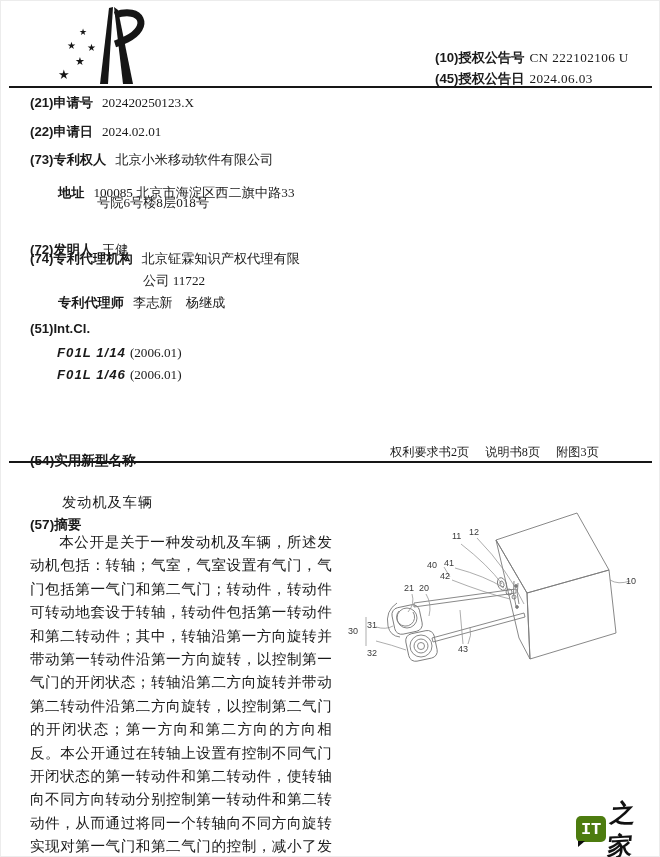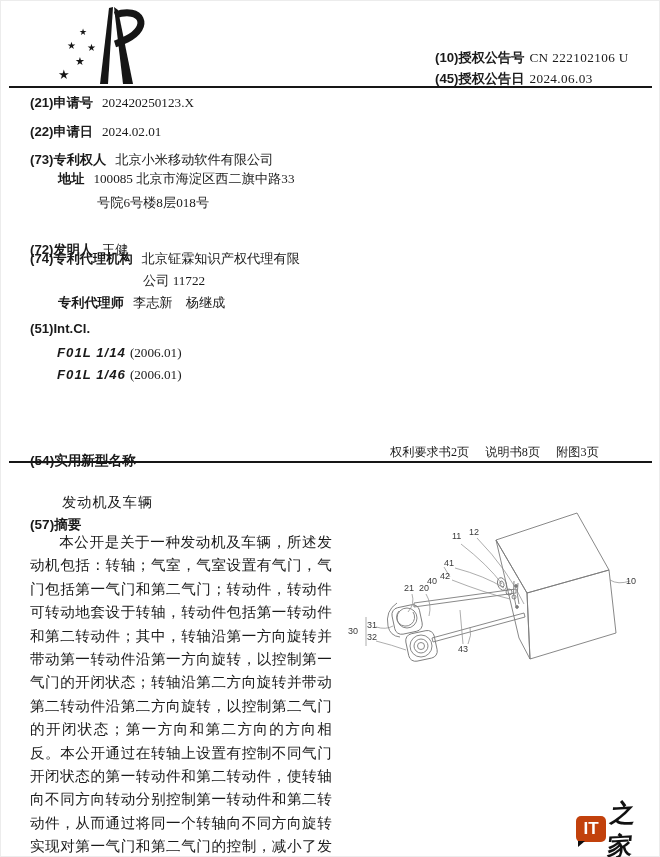--- a/index.html
+++ b/index.html
@@ -45,22 +45,22 @@
   .figure-wrap{left:330px;top:505px;width:330px;height:205px;}
   .fig-label{
     position:absolute;font-family:"Liberation Sans","DejaVu Sans",sans-serif;
     font-size:9px;color:#3a3a3a;line-height:1;
   }
 
   
   .watermark{left:576px;top:796px;width:82px;}
   .wm-row{display:flex;align-items:center;}
   .wm-it{
-    position:relative;width:31px;height:26px;background:#c2410c;border-radius:5px;
-    color:#fff;font-family:Liberation Sans, sans-serif;font-weight:700;
+    position:relative;width:31px;height:26px;background:#4d7c0f;border-radius:5px;
+    color:#fff;font-family:Liberation Mono, monospace;font-weight:700;
     font-size:17px;display:flex;align-items:center;justify-content:center;
   }
   .wm-it::after{
     content:"";position:absolute;left:2px;bottom:-5px;width:0;height:0;
     border-left:7px solid #0d0d0d;border-bottom:6px solid transparent;
   }
   .wm-home{
     font-size:25px;font-weight:700;color:#111;margin-left:3px;
     transform:skewX(-8deg) rotate(-3deg);font-family:"Liberation Serif","DejaVu Serif",serif;
   }
@@ -97,21 +97,21 @@
 
   <div class="b-row" style="left:30px;top:96px;">
     <span class="lbl">(21)申请号</span><span class="val">202420250123.X</span>
   </div>
   <div class="b-row" style="left:30px;top:125px;">
     <span class="lbl">(22)申请日</span><span class="val">2024.02.01</span>
   </div>
   <div class="b-row" style="left:30px;top:153px;">
     <span class="lbl">(73)专利权人</span><span class="val">北京小米移动软件有限公司</span>
   </div>
-  <div class="b-row" style="left:58px;top:172px;">
+  <div class="b-row" style="left:58px;top:186px;">
     <span class="lbl">地址</span><span class="val">100085 北京市海淀区西二旗中路33</span>
   </div>
   <div class="b-row" style="left:97px;top:196px;">
     <span>号院6号楼8层018号</span>
   </div>
   <div class="b-row" style="left:30px;top:227px;margin-top:16px;">
     <span class="lbl">(72)发明人</span><span class="val">王健</span>
   </div>
   <div class="b-row" style="left:30px;top:252px;">
     <span class="lbl">(74)专利代理机构</span><span class="val">北京钲霖知识产权代理有限</span>
@@ -195,22 +195,22 @@
       </g>
     </svg>
     <div>
         <span class="fig-label" style="left: 296px; top: 72px;">10</span>
         <span class="fig-label" style="left: 122px; top: 27px;">11</span>
         <span class="fig-label" style="left: 139px; top: 23px;">12</span>
         <span class="fig-label" style="left: 89px; top: 79px;">20</span>
         <span class="fig-label" style="left: 74px; top: 79px;">21</span>
         <span class="fig-label" style="left: 18px; top: 122px;">30</span>
         <span class="fig-label" style="left: 37px; top: 116px;">31</span>
-        <span class="fig-label" style="left: 37px; top: 128px;">32</span>
-        <span class="fig-label" style="left: 97px; top: 72px;">40</span>
+        <span class="fig-label" style="left: 37px; top: 144px;">32</span>
+        <span class="fig-label" style="left: 97px; top: 56px;">40</span>
         <span class="fig-label" style="left: 114px; top: 54px;">41</span>
         <span class="fig-label" style="left: 110px; top: 67px;">42</span>
         <span class="fig-label" style="left: 128px; top: 140px;">43</span>
       </div>
   </div>
 
   <div class="abs watermark">
     <div class="wm-row">
       <div class="wm-it">IT</div>
       <div class="wm-home">之家</div>

